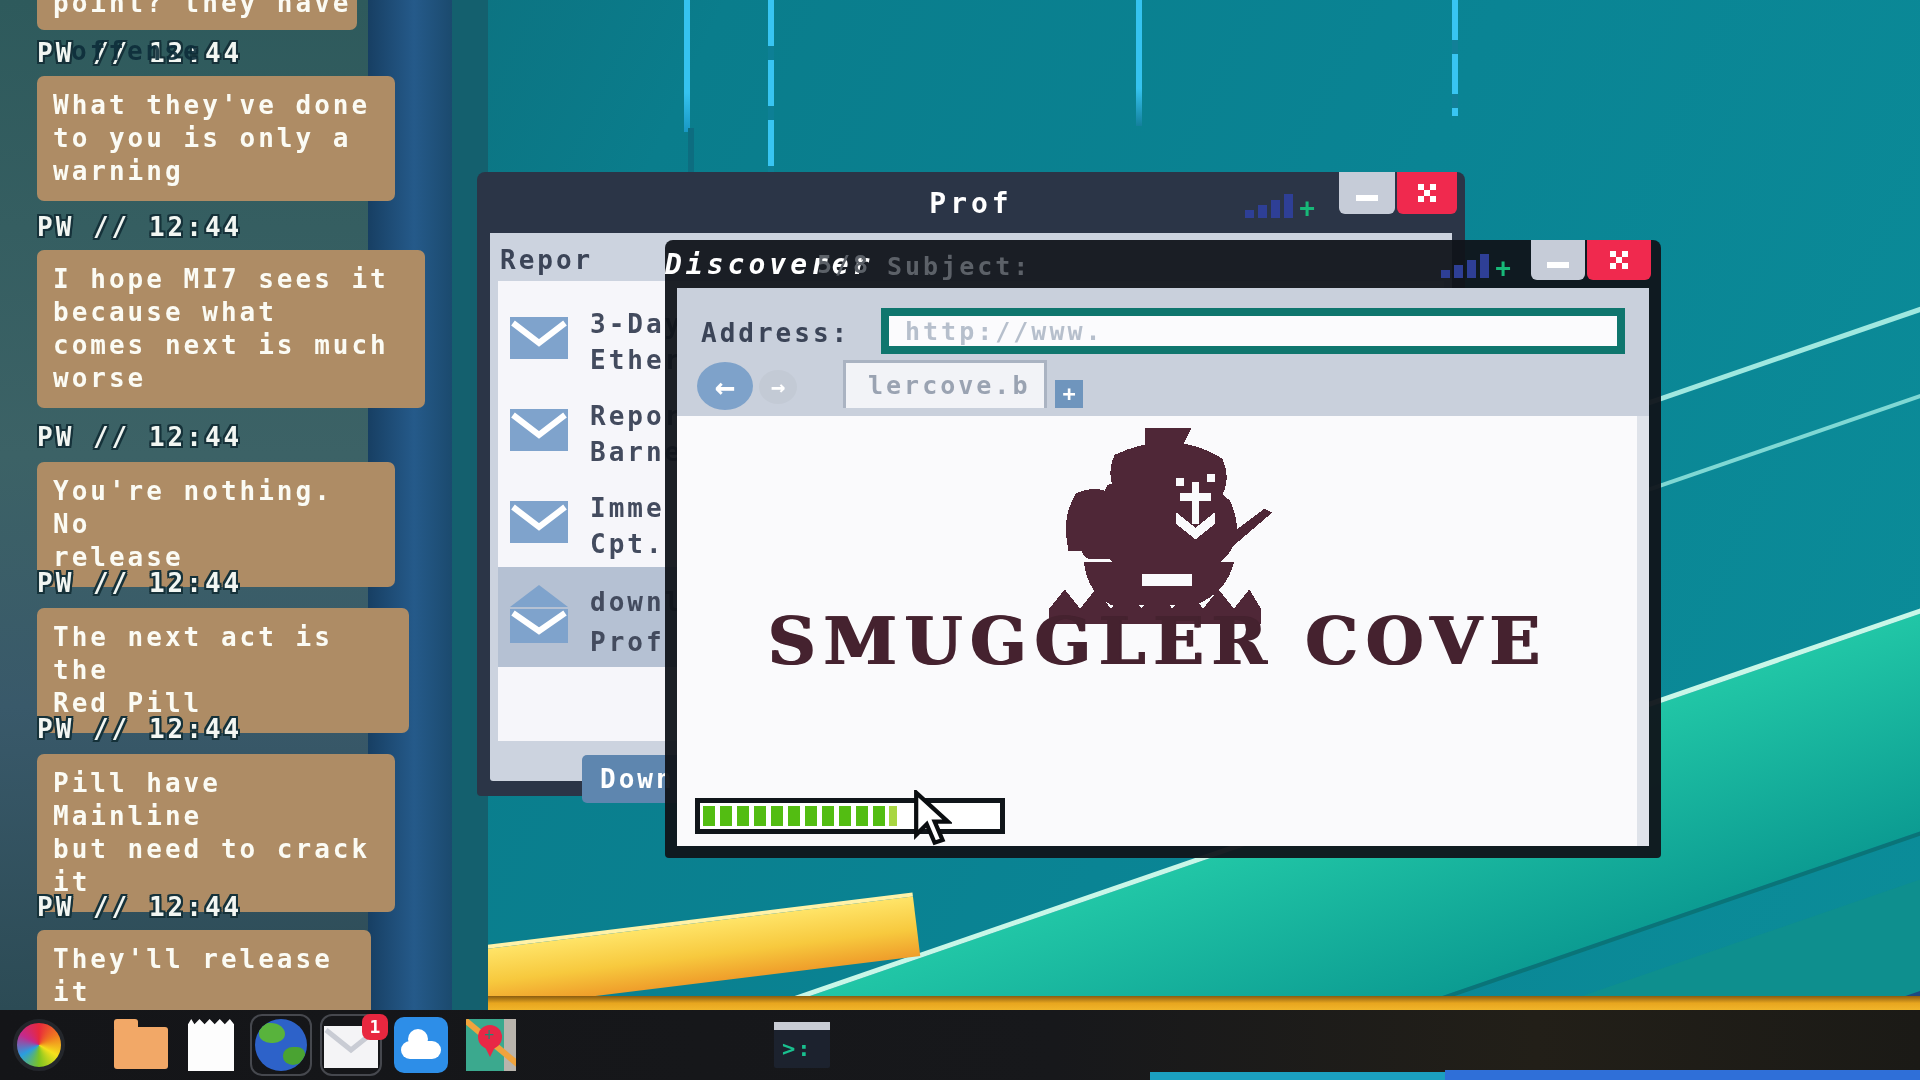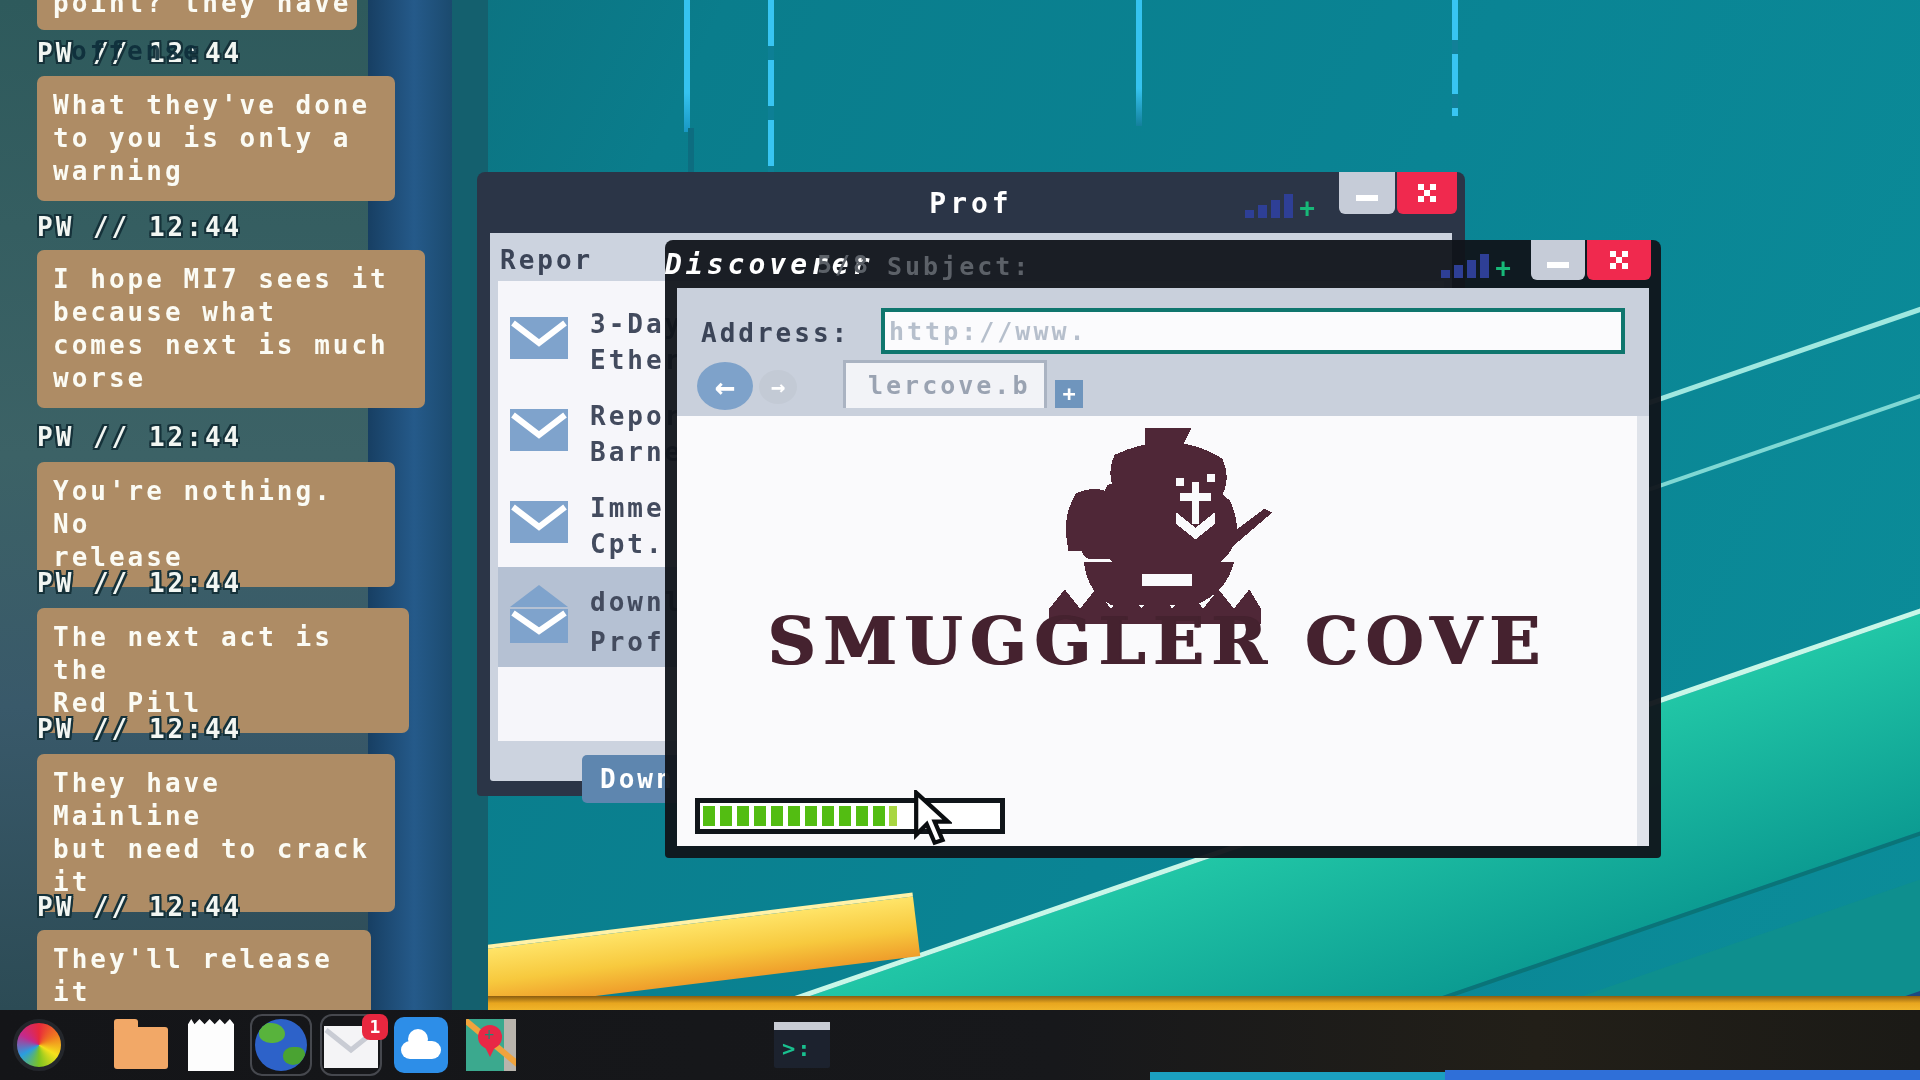--- a/index.html
+++ b/index.html
@@ -81,21 +81,21 @@
 
   
   .disc-win { position:absolute; left:665px; top:240px; width:996px; height:618px; z-index:20;
               background:rgba(16,20,26,0.95); border-radius:8px 8px 4px 4px; }
   .disc-title { position:absolute; left:0; top:0; width:100%; height:48px; color:#fff;
                 font-size:28px; letter-spacing:4px; text-align:left; line-height:50px;font-style:italic; }
   .ghost-label { position:absolute; color:#5c6168; font-size:25px; letter-spacing:3px; z-index:21; }
   .disc-body { position:absolute; left:12px; top:48px; width:972px; height:558px; background:#c9d0dc; }
   .addr-label { position:absolute; left:24px; top:30px; color:#3b4457; font-size:26px; letter-spacing:3px; }
   .addr-input { position:absolute; left:204px; top:20px; width:744px; height:46px; background:#fbfbfd;
-                border:4px solid #0f766e; color:#3b4457; font-size:25px; letter-spacing:3px; padding:0 4px; }
+                border:8px solid #0f766e; color:#3b4457; font-size:25px; letter-spacing:3px; padding:0 16px; }
   .addr-input::placeholder { color:#b6bfcc; opacity:1; }
   .navrow { position:absolute; left:0; top:70px; width:100%; height:50px; }
   .nav-back { position:absolute; left:20px; top:4px; width:56px; height:48px; border:0; border-radius:50%;
               background:#7ea2ca; color:#fff; font-size:34px; line-height:44px; }
   .nav-fwd  { position:absolute; left:82px; top:12px; width:38px; height:34px; border:0; border-radius:50%;
               background:#c3cad5; color:#fff; font-size:24px; line-height:30px; }
   .tab { position:absolute; left:166px; top:2px; width:204px; height:48px; background:#f2f3f7;
          border:3px solid #aab3c2; border-bottom:none; color:#9aa3b2; font-size:25px;
          letter-spacing:3px; line-height:46px; padding-left:22px; }
   .tab-plus { position:absolute; left:378px; top:22px; width:28px; height:28px; border:0;
@@ -201,21 +201,21 @@
 
     <div class="ts" style="top:422px;">PW // 12:44</div>
     <div class="bubble" style="top:462px; width:358px;">You're nothing. No
 release</div>
 
     <div class="ts" style="top:568px;">PW // 12:44</div>
     <div class="bubble" style="top:608px; width:372px;">The next act is the
 Red Pill</div>
 
     <div class="ts" style="top:714px;">PW // 12:44</div>
-    <div class="bubble" style="top:754px; width:358px;">They have Mainline
+    <div class="bubble" style="top:754px; width:358px;">Pill have Mainline
 but need to crack
 it</div>
 
     <div class="ts" style="top:892px;">PW // 12:44</div>
     <div class="bubble" style="top:930px; width:334px;">They'll release it</div>
   </div>
 
   <div class="email-win">
     <div class="email-title px">Prof</div>
 

